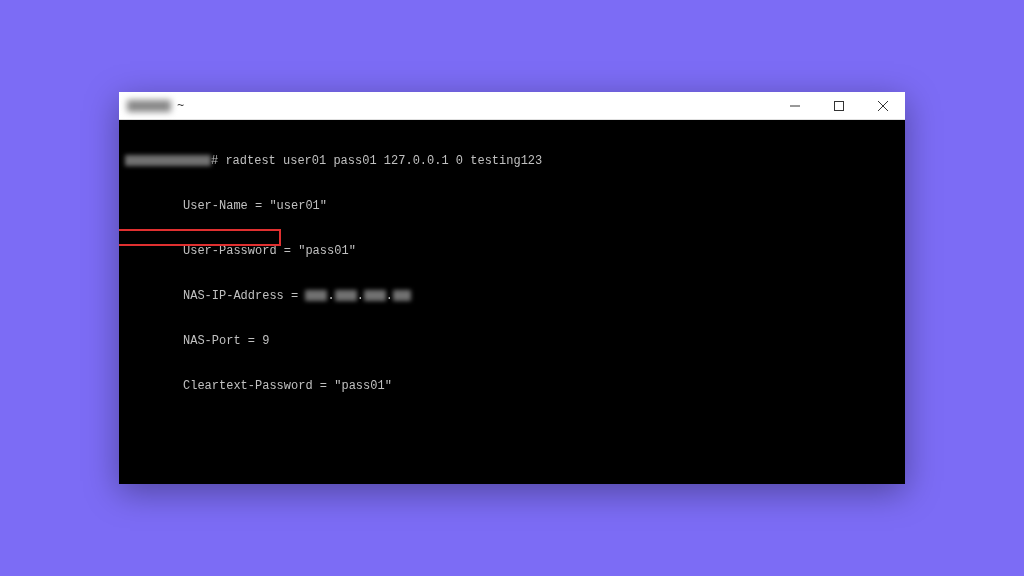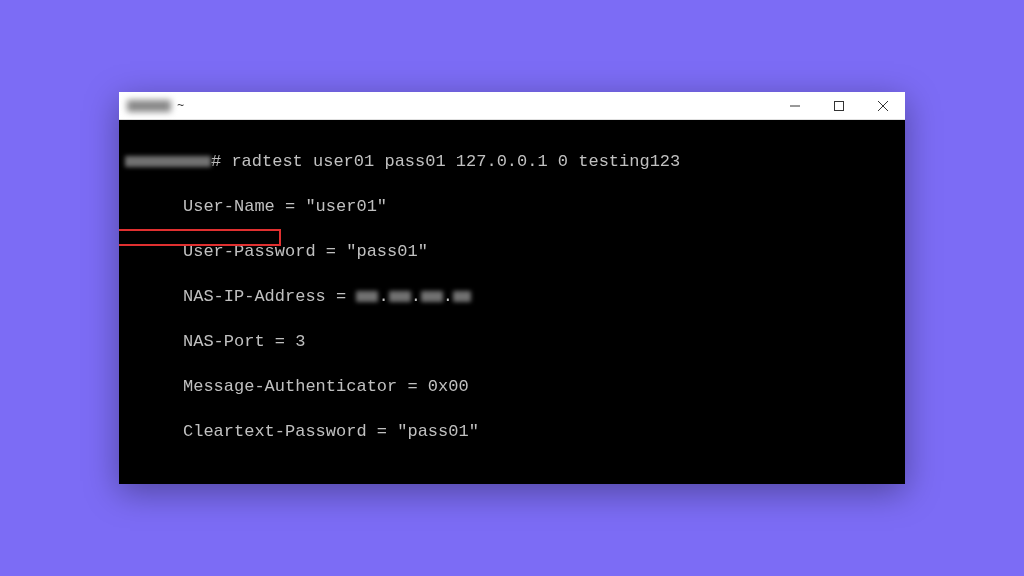--- a/index.html
+++ b/index.html
@@ -54,21 +54,21 @@
       align-items: center;
       justify-content: center;
       cursor: pointer;
       font-size: 10px;
       color: #333;
     }
     .terminal {
       flex: 1;
       background: #000000;
       color: #c0c0c0;
-      font-size: 17px;
+      font-size: 12px;
       line-height: 15px;
       padding: 4px 0 4px 0;
       overflow: hidden;
       position: relative;
       white-space: pre;
       font-family: 'Consolas', 'Courier New', monospace;
     }
     .line { padding: 0 6px; }
     .indent { padding-left: 64px; }
     .blur-seg {
@@ -120,21 +120,20 @@
           </svg>
       </div>
     </div>
   </div>
 
   <div class="terminal">
     <div class="line"><span class="prompt-redact"></span><span># radtest user01 pass01 127.0.0.1 0 testing123</span></div>
     <div class="line indent">User-Name = "user01"</div>
     <div class="line indent">User-Password = "pass01"</div>
     <div class="line indent"><span>NAS-IP-Address = </span><span class="blur-seg" style="width:22px"></span>.<span class="blur-seg" style="width:22px"></span>.<span class="blur-seg" style="width:22px"></span>.<span class="blur-seg" style="width:18px"></span></div>
-    <div class="line indent">NAS-Port = 3</div>
-    <div class="line indent">Message-Authenticator = 0x00</div>
+    <div class="line indent">NAS-Port = 9</div>
     <div class="line indent">Cleartext-Password = "pass01"</div>
     
     
 
     <div class="highlight-box" style="top:109px;left:-3px;width:165px;height:17px;"></div>
   </div>
 </div>
 
 </body></html>

